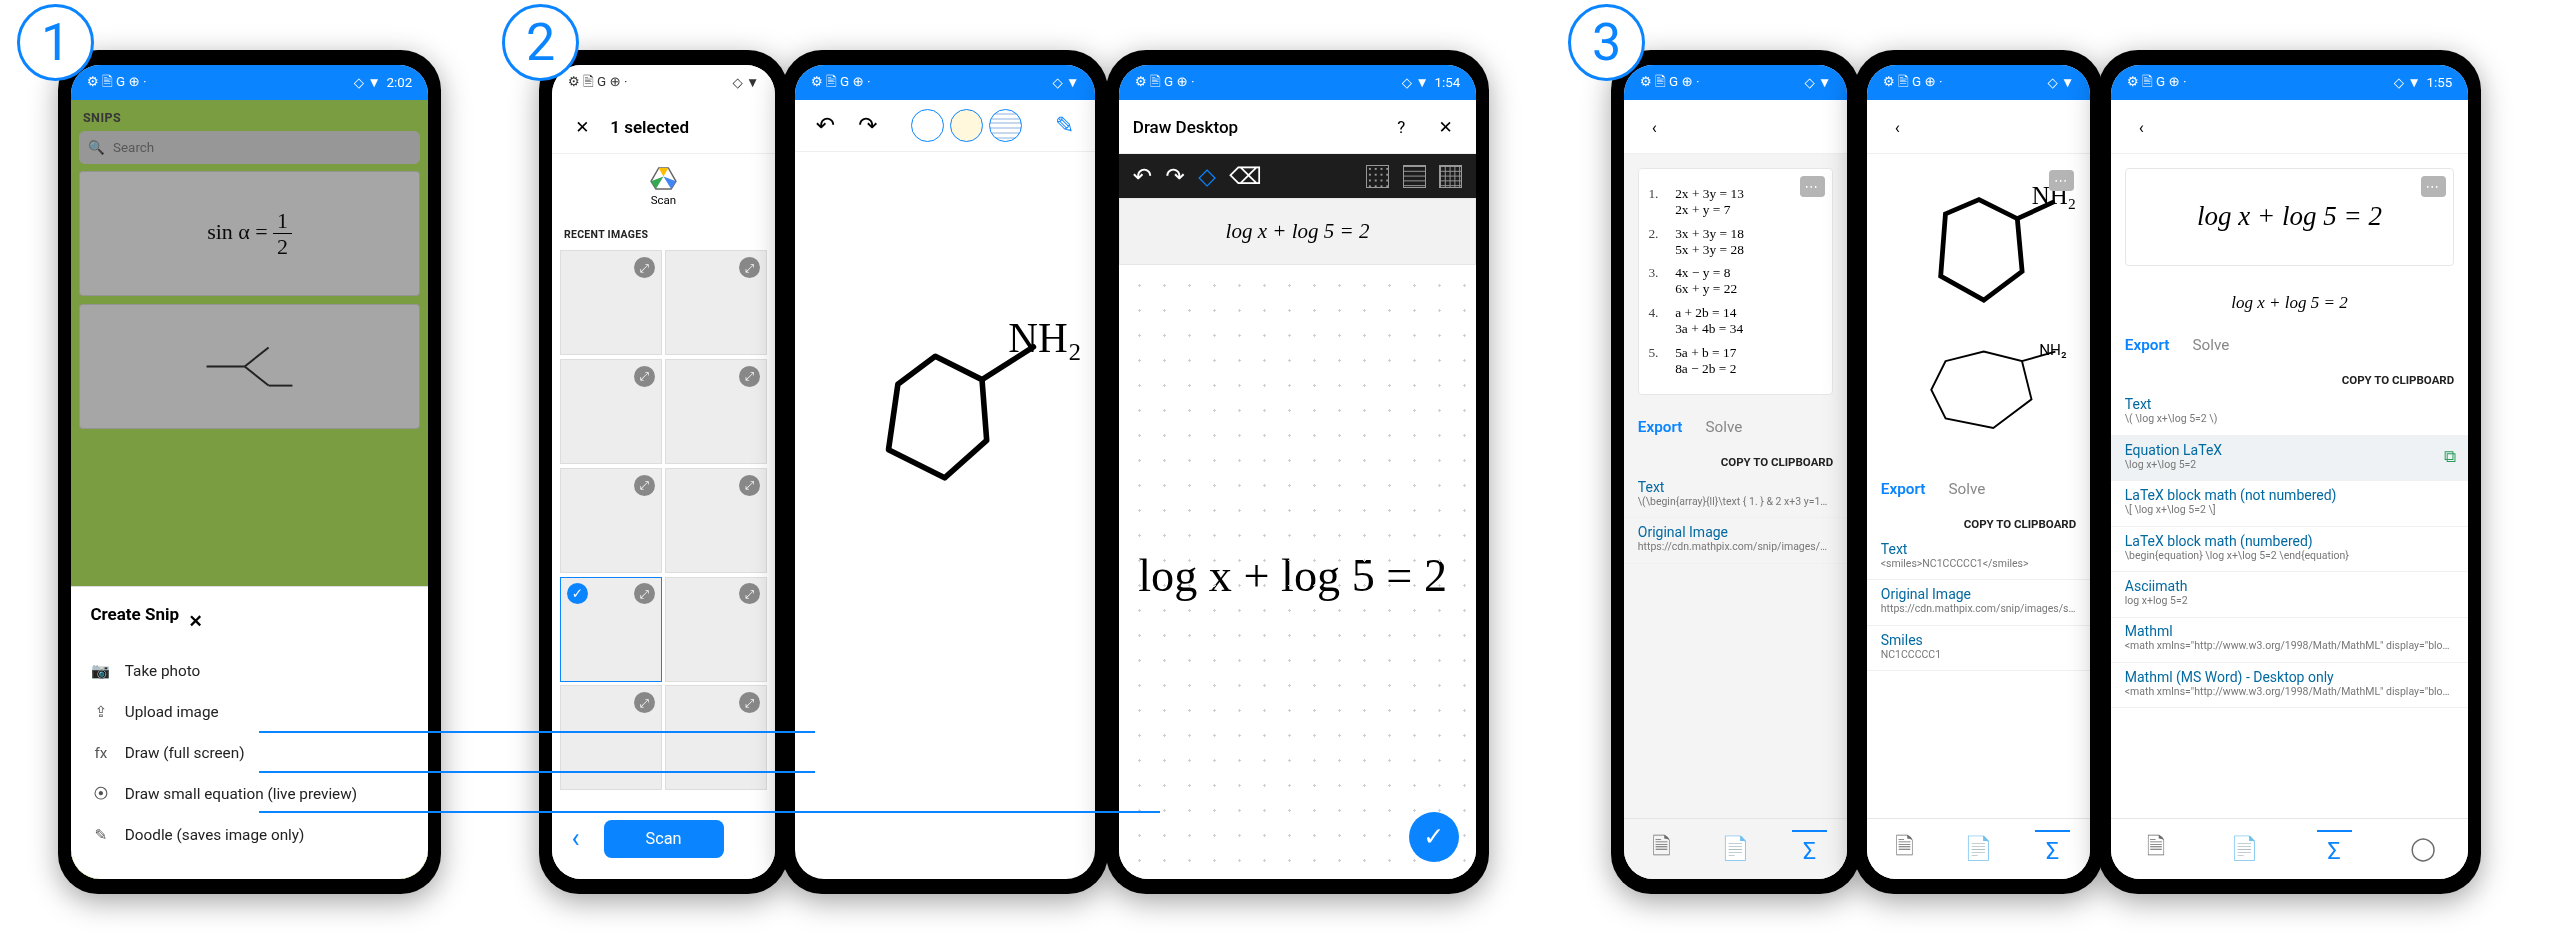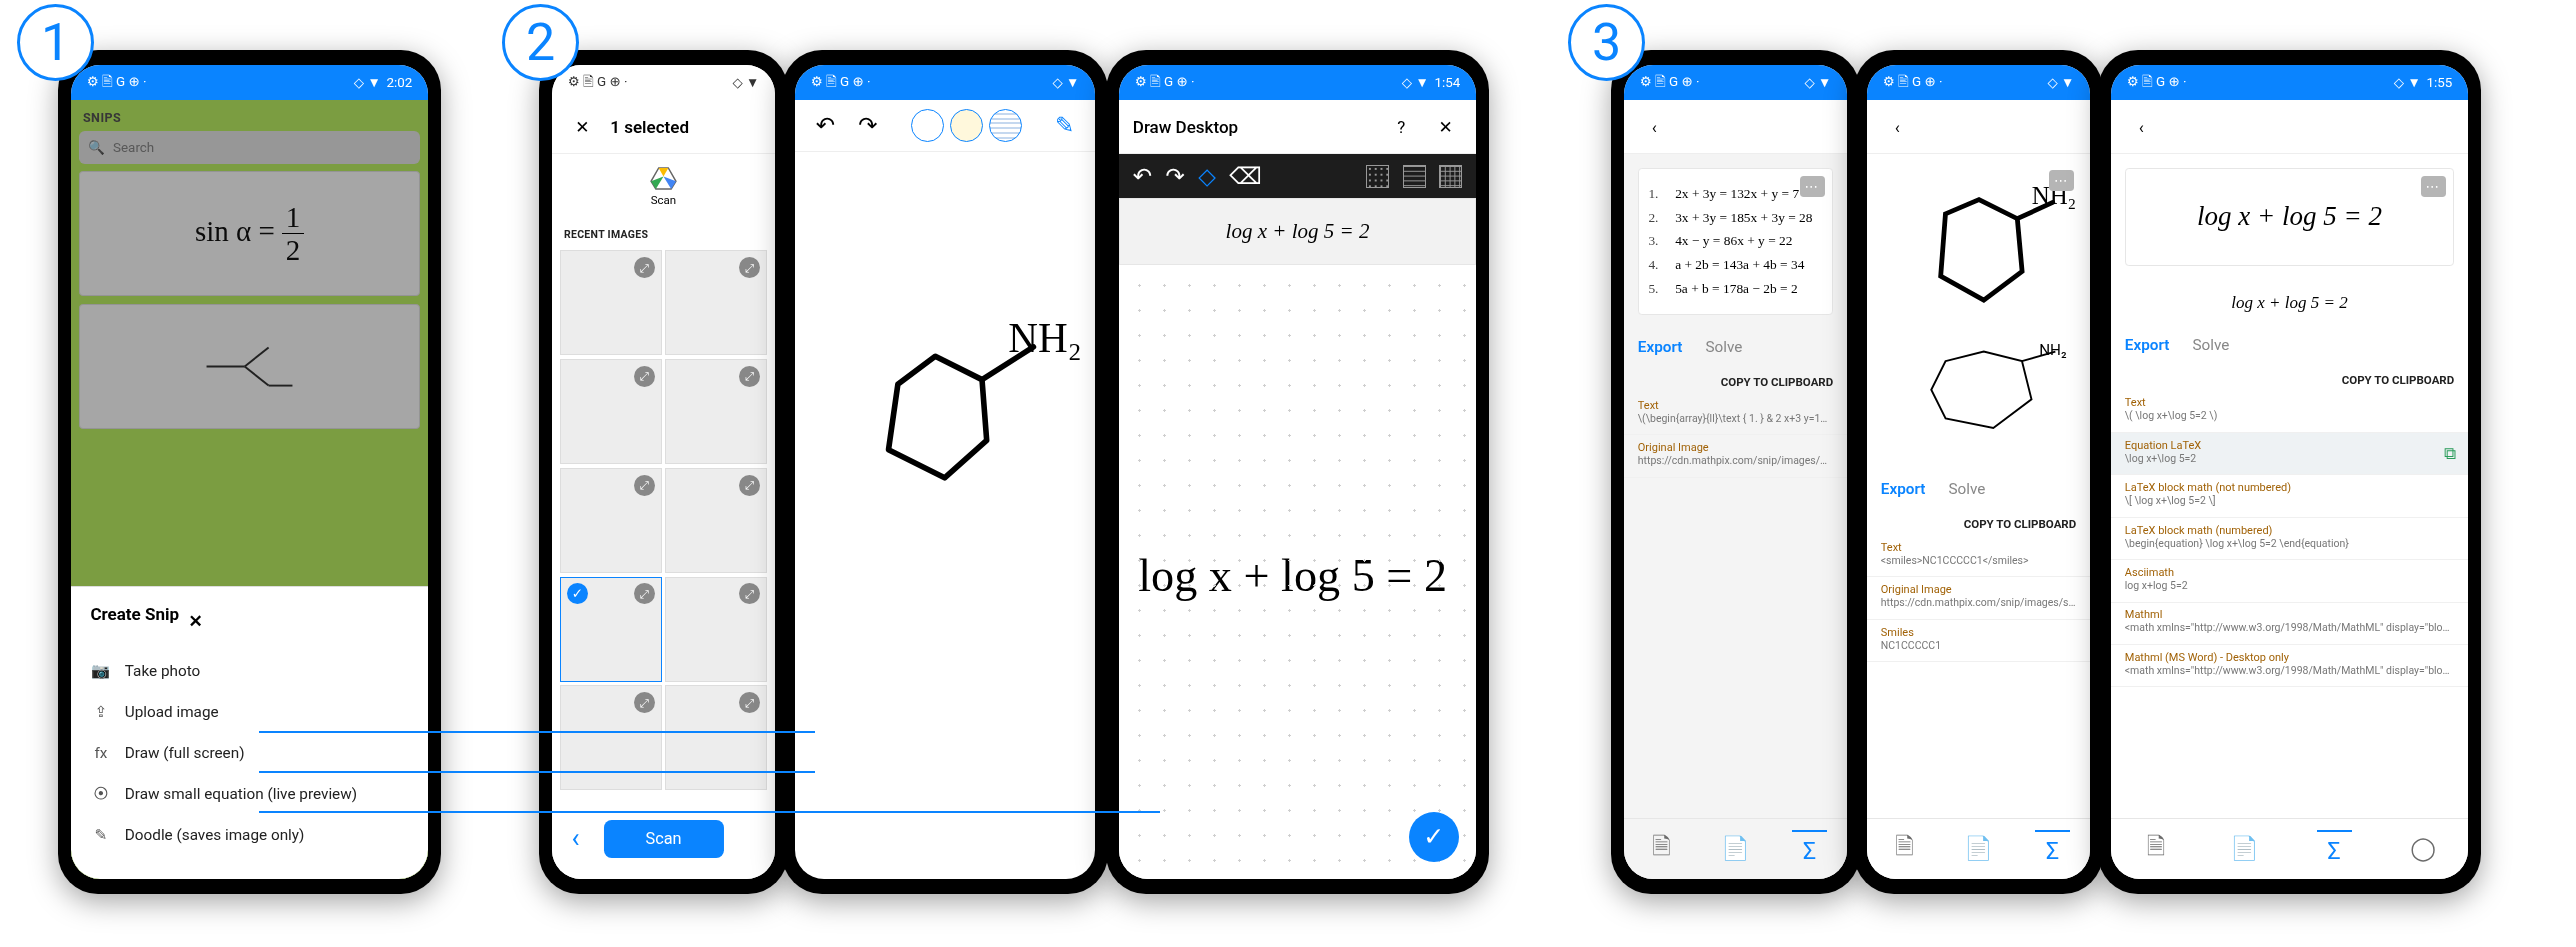--- a/index.html
+++ b/index.html
@@ -115,32 +115,32 @@
   .eq-canvas{flex:1;position:relative;background:#fff;}
   .dotgrid::before{content:"";position:absolute;inset:7.7px;background-image:radial-gradient(#cfcfcf 1.2px,transparent 1.2px);background-size:25px 25px;}
   .fab-check{position:absolute;bottom:17px;right:17px;width:50px;height:50px;border-radius:50%;background:#0a84ff;color:#fff;display:flex;align-items:center;justify-content:center;font-size:25px;}
 
   
   .result-tabs{display:flex;gap:23px;padding:9.6px 13.4px;font-size:15.3px;}
   .result-tabs .t{color:#888;}
   .result-tabs .t.active{color:#0a84ff;font-weight:600;}
   .clip-title{font-size:11.5px;font-weight:700;padding:9.6px 13.4px 3.8px;color:#222;text-align:right;}
   .clip-item{padding:5.8px 13.4px 9.6px;border-bottom:1px solid #f0f0f0;}
-  .clip-item .lbl{font-size:11px;color:#a16207;}
+  .clip-item .lbl{font-size:14px;color:#0369a1;}
   .clip-item .val{font-size:10.5px;color:#777;white-space:nowrap;overflow:hidden;text-overflow:ellipsis;}
   .clip-item.sel{background:#eef2f4;position:relative;}
   .bottom-nav{height:61px;border-top:1px solid #e6e6e6;display:flex;align-items:center;justify-content:space-around;}
   .bottom-nav .bn{width:35px;height:35px;display:flex;align-items:center;justify-content:center;color:#6b6b6b;}
   .bottom-nav .bn.active{color:#0a84ff;border-top:2.9px solid #0a84ff;margin-top:-2.9px;padding-top:5.8px;}
 
   
   .big-card{background:#fff;border:1px solid #e6e6e6;border-radius:3.8px;margin:13.4px;padding:9.6px;position:relative;}
   .eq-row{display:flex;gap:11.5px;font-family:serif;font-size:13.4px;margin:7.7px 0;align-items:flex-start;}
   .eq-row .n{color:#444;width:15.3px;}
-  .eq-block{display:flex;flex-direction:row;}
+  .eq-block{display:flex;flex-direction:column;}
   .dots-menu{position:absolute;top:7.7px;right:7.7px;width:25px;height:21px;background:#b5b5b5;border-radius:3.8px;color:#fff;display:flex;align-items:center;justify-content:center;font-size:13.4px;letter-spacing:1.9px;}
   .chem-svg{margin:13.4px auto;display:block;}
   .preview-eq-big{font-family:serif;font-size:27px;text-align:center;padding:23px 0;}
   .preview-eq-small{font-family:serif;font-size:17px;text-align:center;padding:13.4px 0;}
 
   
   .guide{position:absolute;height:1.9px;background:#0a84ff;z-index:60;}
 
   
   .hand{font-family:"Comic Sans MS","Segoe Script",cursive;}
@@ -174,21 +174,21 @@
         </span>
     </div>
     <div class="contentarea" style="background:#f4f4f4;">
       <div class="snipslist-bg">
         <div class="snips-title">SNIPS</div>
         <div class="search-bg">
           <span>🔍</span>
           <span>Search</span>
         </div>
         <div class="snip-card">
-           <span class="hand" style="font-size:29px">sin α = <span style="display:inline-block;vertical-align:middle"><span style="border-bottom:1.9px solid #000;padding:0 3.8px">1</span><br><span style="padding:0 3.8px">2</span></span></span>
+           <span class="hand" style="font-size:22px">sin α = <span style="display:inline-block;vertical-align:middle"><span style="border-bottom:1.9px solid #000;padding:0 3.8px">1</span><br><span style="padding:0 3.8px">2</span></span></span>
         </div>
         <div class="snip-card">
            <svg width="105" height="77" viewBox="0 0 110 80">
               <g stroke="#333" stroke-width="2" fill="none">
                 <line x1="10" y1="40" x2="50" y2="40"></line>
                 <line x1="50" y1="40" x2="75" y2="20"></line>
                 <line x1="50" y1="40" x2="75" y2="60"></line>
                 <line x1="75" y1="60" x2="100" y2="60"></line>
               </g>
             </svg>

